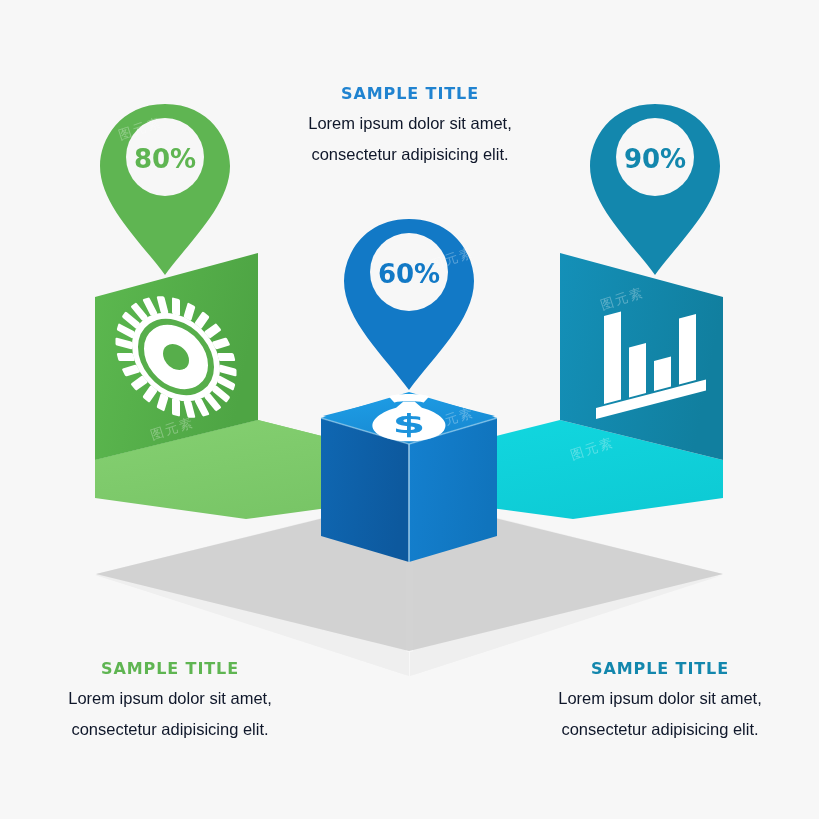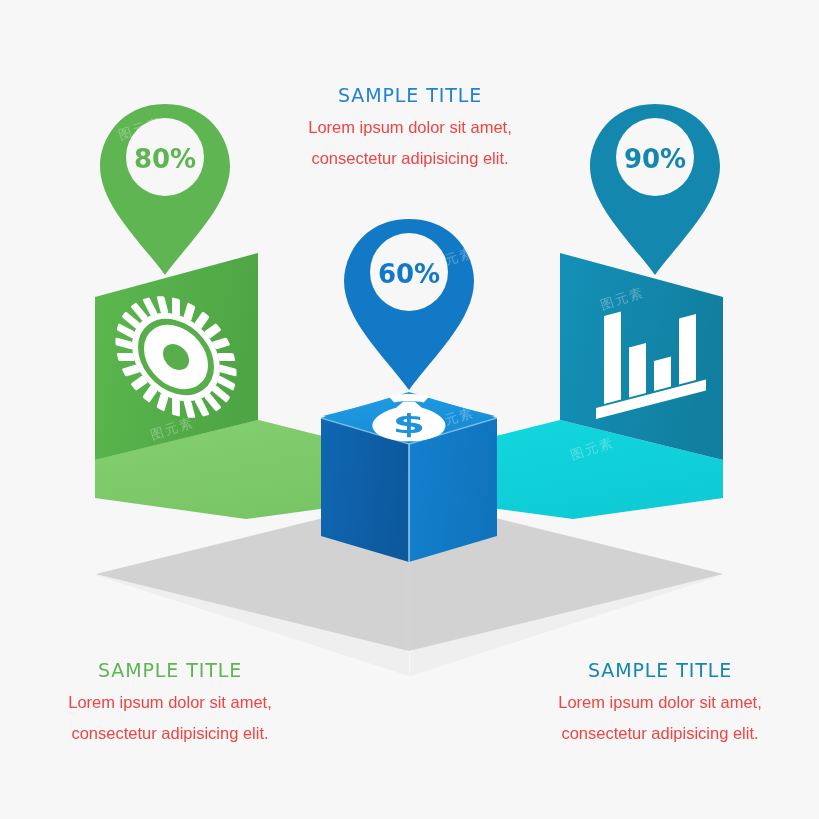--- a/index.html
+++ b/index.html
@@ -25,29 +25,29 @@
     height: 819px;
   }
 
   
   .text-block {
     position: absolute;
     text-align: center;
     line-height: 1.32;
   }
   .tb-title {
-    font-size: 19px;
-    font-weight: normal;
+    font-size: 16px;
+    font-weight: bold;
     letter-spacing: 0.9px;
     margin: 0 0 7px 0;
     font-family: "DejaVu Sans", sans-serif;
   }
   .tb-body {
     font-size: 16.5px;
-    color: #ef4444;
+    color: #0f172a;
     margin: 8px;
     font-family: "Liberation Sans", sans-serif;
     line-height: 1.4;
   }
   #text-top    { left: 245px; top: 83px;  width: 330px; }
   #text-bottom-left  { left: 20px;  top: 658px; width: 300px; }
   #text-bottom-right { left: 510px; top: 658px; width: 300px; }
 
   
   .wm {

